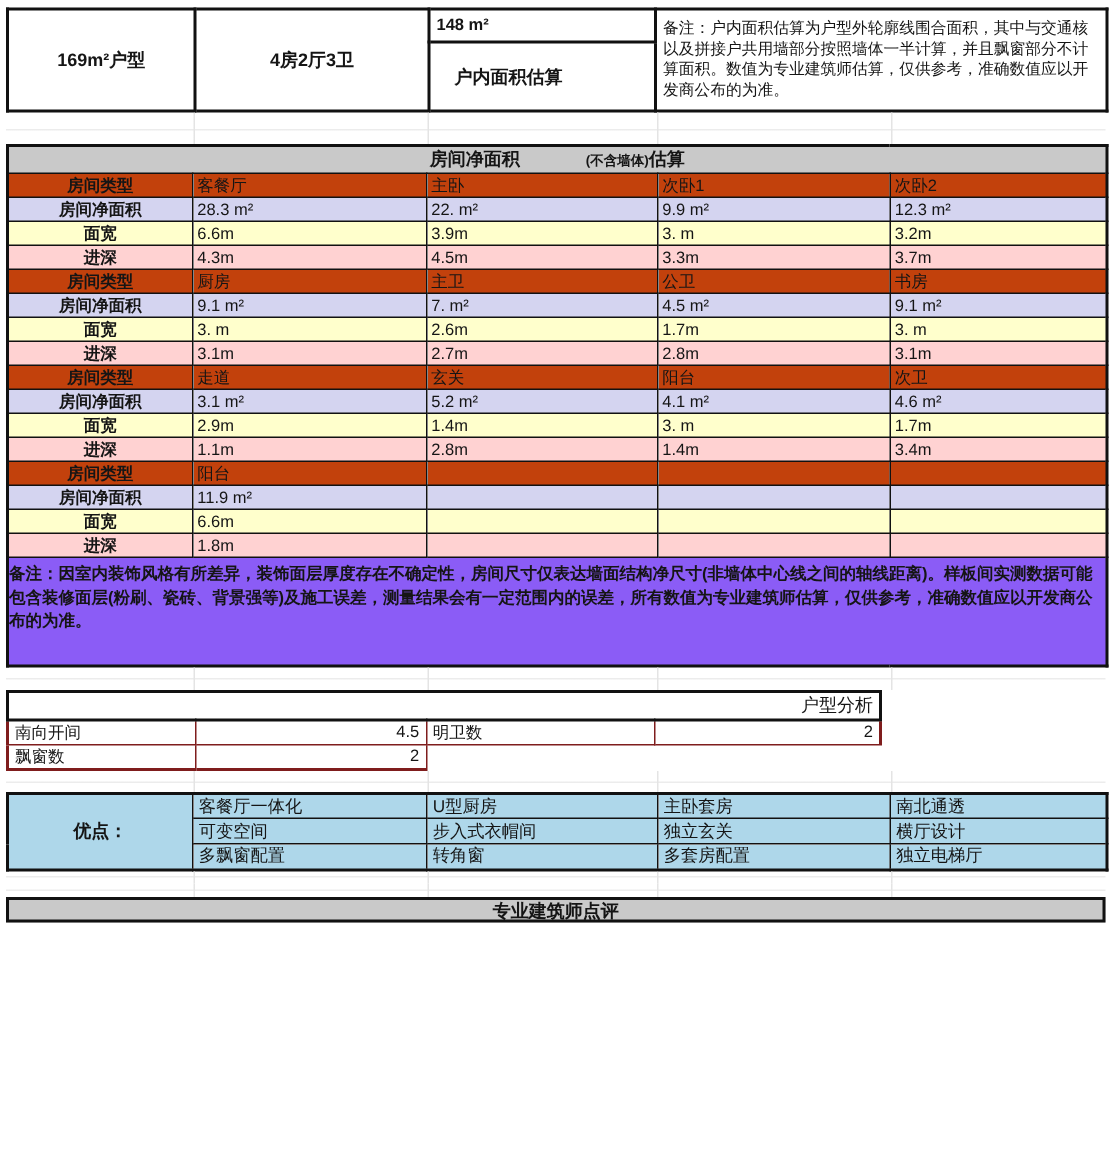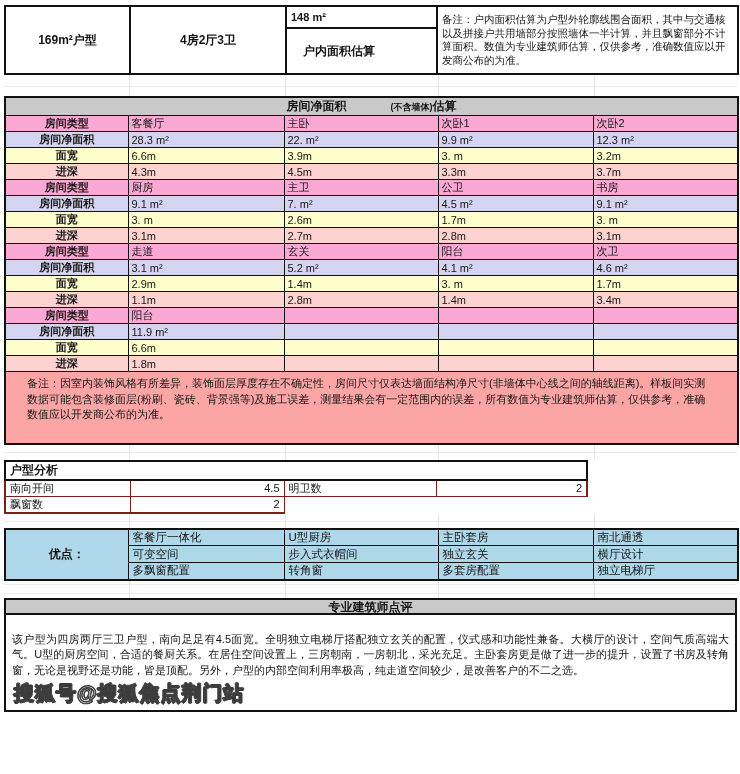--- a/index.html
+++ b/index.html
@@ -32,29 +32,29 @@
       linear-gradient(#e4e4e4,#e4e4e4) 590px 0/1px 100% no-repeat,
       linear-gradient(#ececec,#ececec) 0 55%/100% 1px no-repeat;
   }
   .g1{height:21px}.g2{height:15px}.g3{height:14px}.g4{height:8px}.g5{height:9px}
 
   
   .room-table { width:733px; font-size:11px; border:2px solid #111; }
   .room-table th, .room-table td { border:1px solid #111; height:15px; padding:0 3px; white-space:nowrap; }
   .room-table th { font-weight:bold; text-align:center; }
   .room-table td { text-align:left; }
-  .sec-title { background:var(--c-header); font-weight:bold; text-align:left; font-size:12px; height:16px; }
+  .sec-title { background:var(--c-header); font-weight:normal; text-align:right; font-size:12px; height:16px; }
   .sec-title .small { font-size:9px; font-weight:bold;margin-left:44px; }
-  tr.r-type  td, tr.r-type  th { background:#f9a8d4; }
+  tr.r-type  td, tr.r-type  th { background:#c2410c; }
   tr.r-area  td, tr.r-area  th { background:var(--c-area); }
   tr.r-width td, tr.r-width th { background:var(--c-width); }
   tr.r-depth td, tr.r-depth th { background:var(--c-depth); }
   .note-cell { white-space:normal !important; word-break:break-all; text-align:left;
-               font-weight:normal; height:72px !important; vertical-align:top;
-               padding:4px 21px !important; line-height:15.5px; background:#fca5a5; }
+               font-weight:bold; height:72px !important; vertical-align:top;
+               padding:4px 0 !important; line-height:15.5px; background:#8b5cf6; }
 
   
   .analysis { width:582px; font-size:11px; }
   .analysis td { border:1px solid #7f1d1d; height:16px; padding:0 4px; white-space:nowrap; background:#fff; }
   .analysis .ttl { border:2px solid #111; }
   .an-label { text-align:left; }
   .an-value { text-align:right; }
   .analysis .bl { border-left-width:2px; } .analysis .br { border-right-width:2px; }
   .analysis .bb { border-bottom-width:2px; }
   .analysis .ghost { border:none; background:transparent; }
@@ -303,18 +303,14 @@
         </tr>
       </tbody>
   </table>
 
   <div class="gap g4"></div>
 
 
   <div class="gap g5"></div>
 
   <div class="review-title">专业建筑师点评</div>
-  <div class="review-box">
-    <div class="review-text">该户型为四房两厅三卫户型，南向足足有4.5面宽。全明独立电梯厅搭配独立玄关的配置，仪式感和功能性兼备。大横厅的设计，空间气质高端大气。U型的厨房空间，合适的餐厨关系。在居住空间设置上，三房朝南，一房朝北，采光充足。主卧套房更是做了进一步的提升，设置了书房及转角窗，无论是视野还是功能，皆是顶配。另外，户型的内部空间利用率极高，纯走道空间较少，是改善客户的不二之选。</div>
-    <div class="watermark">搜狐号@搜狐焦点荆门站</div>
-  </div>
 
 </div>
 
 </body></html>

